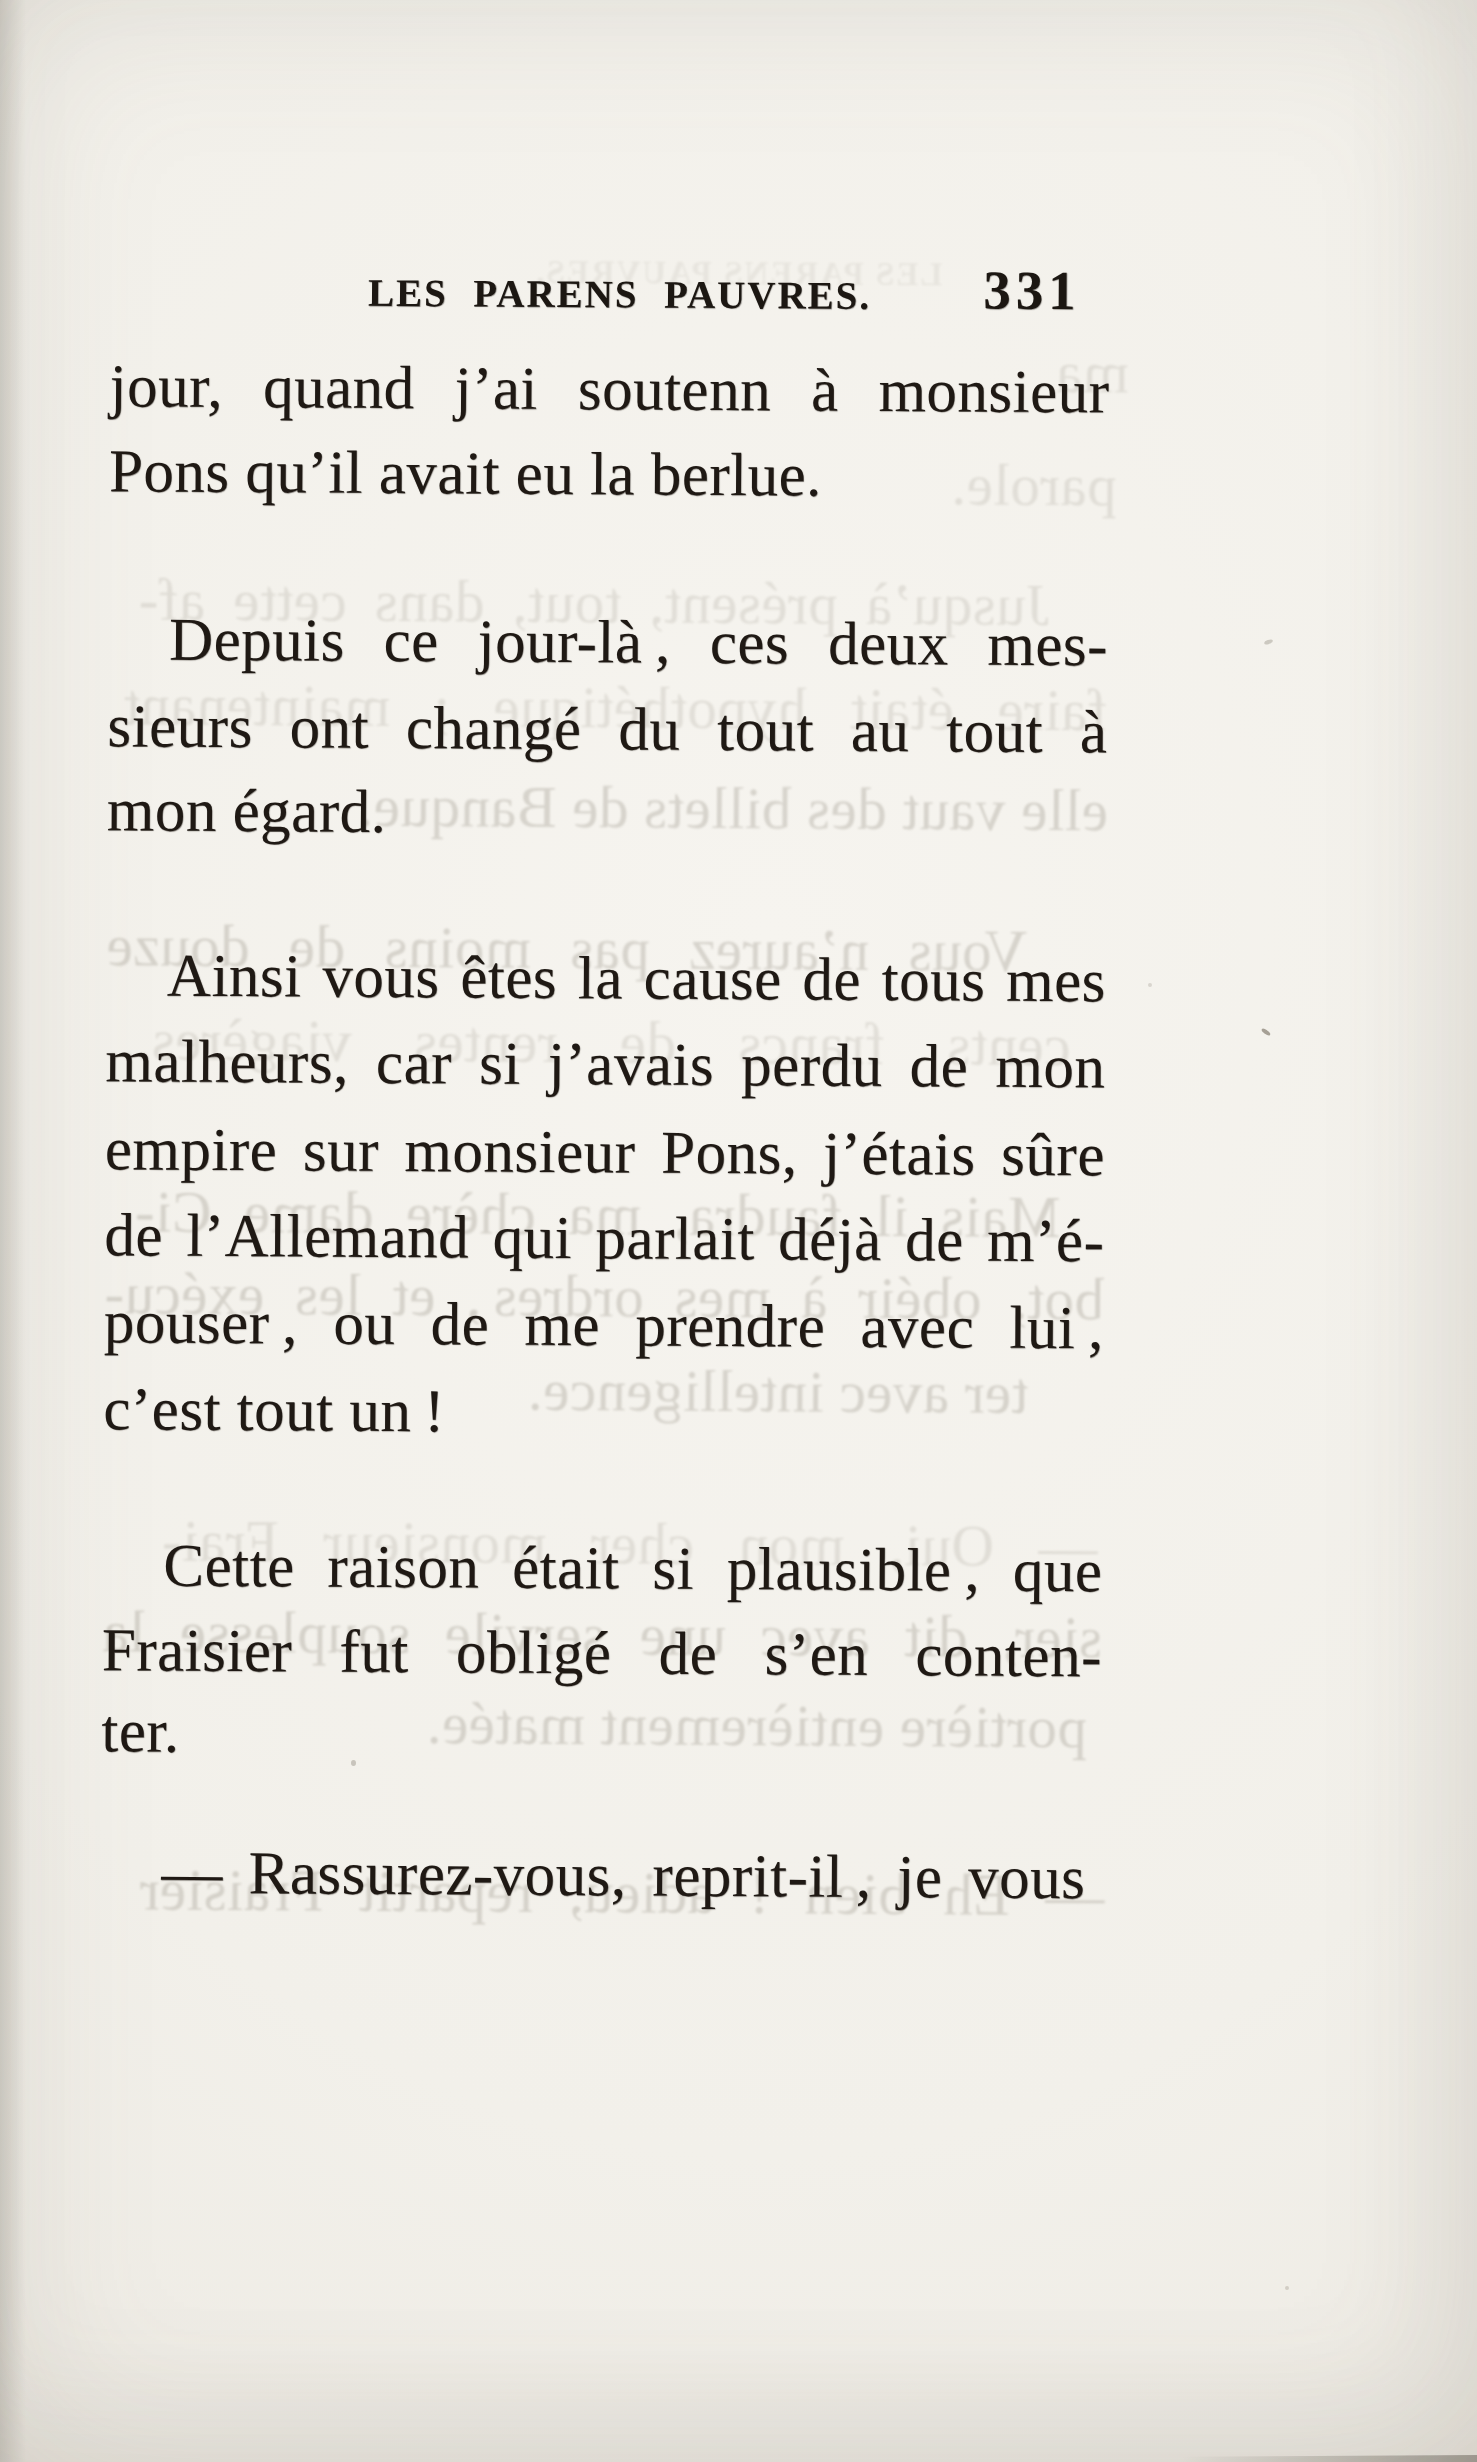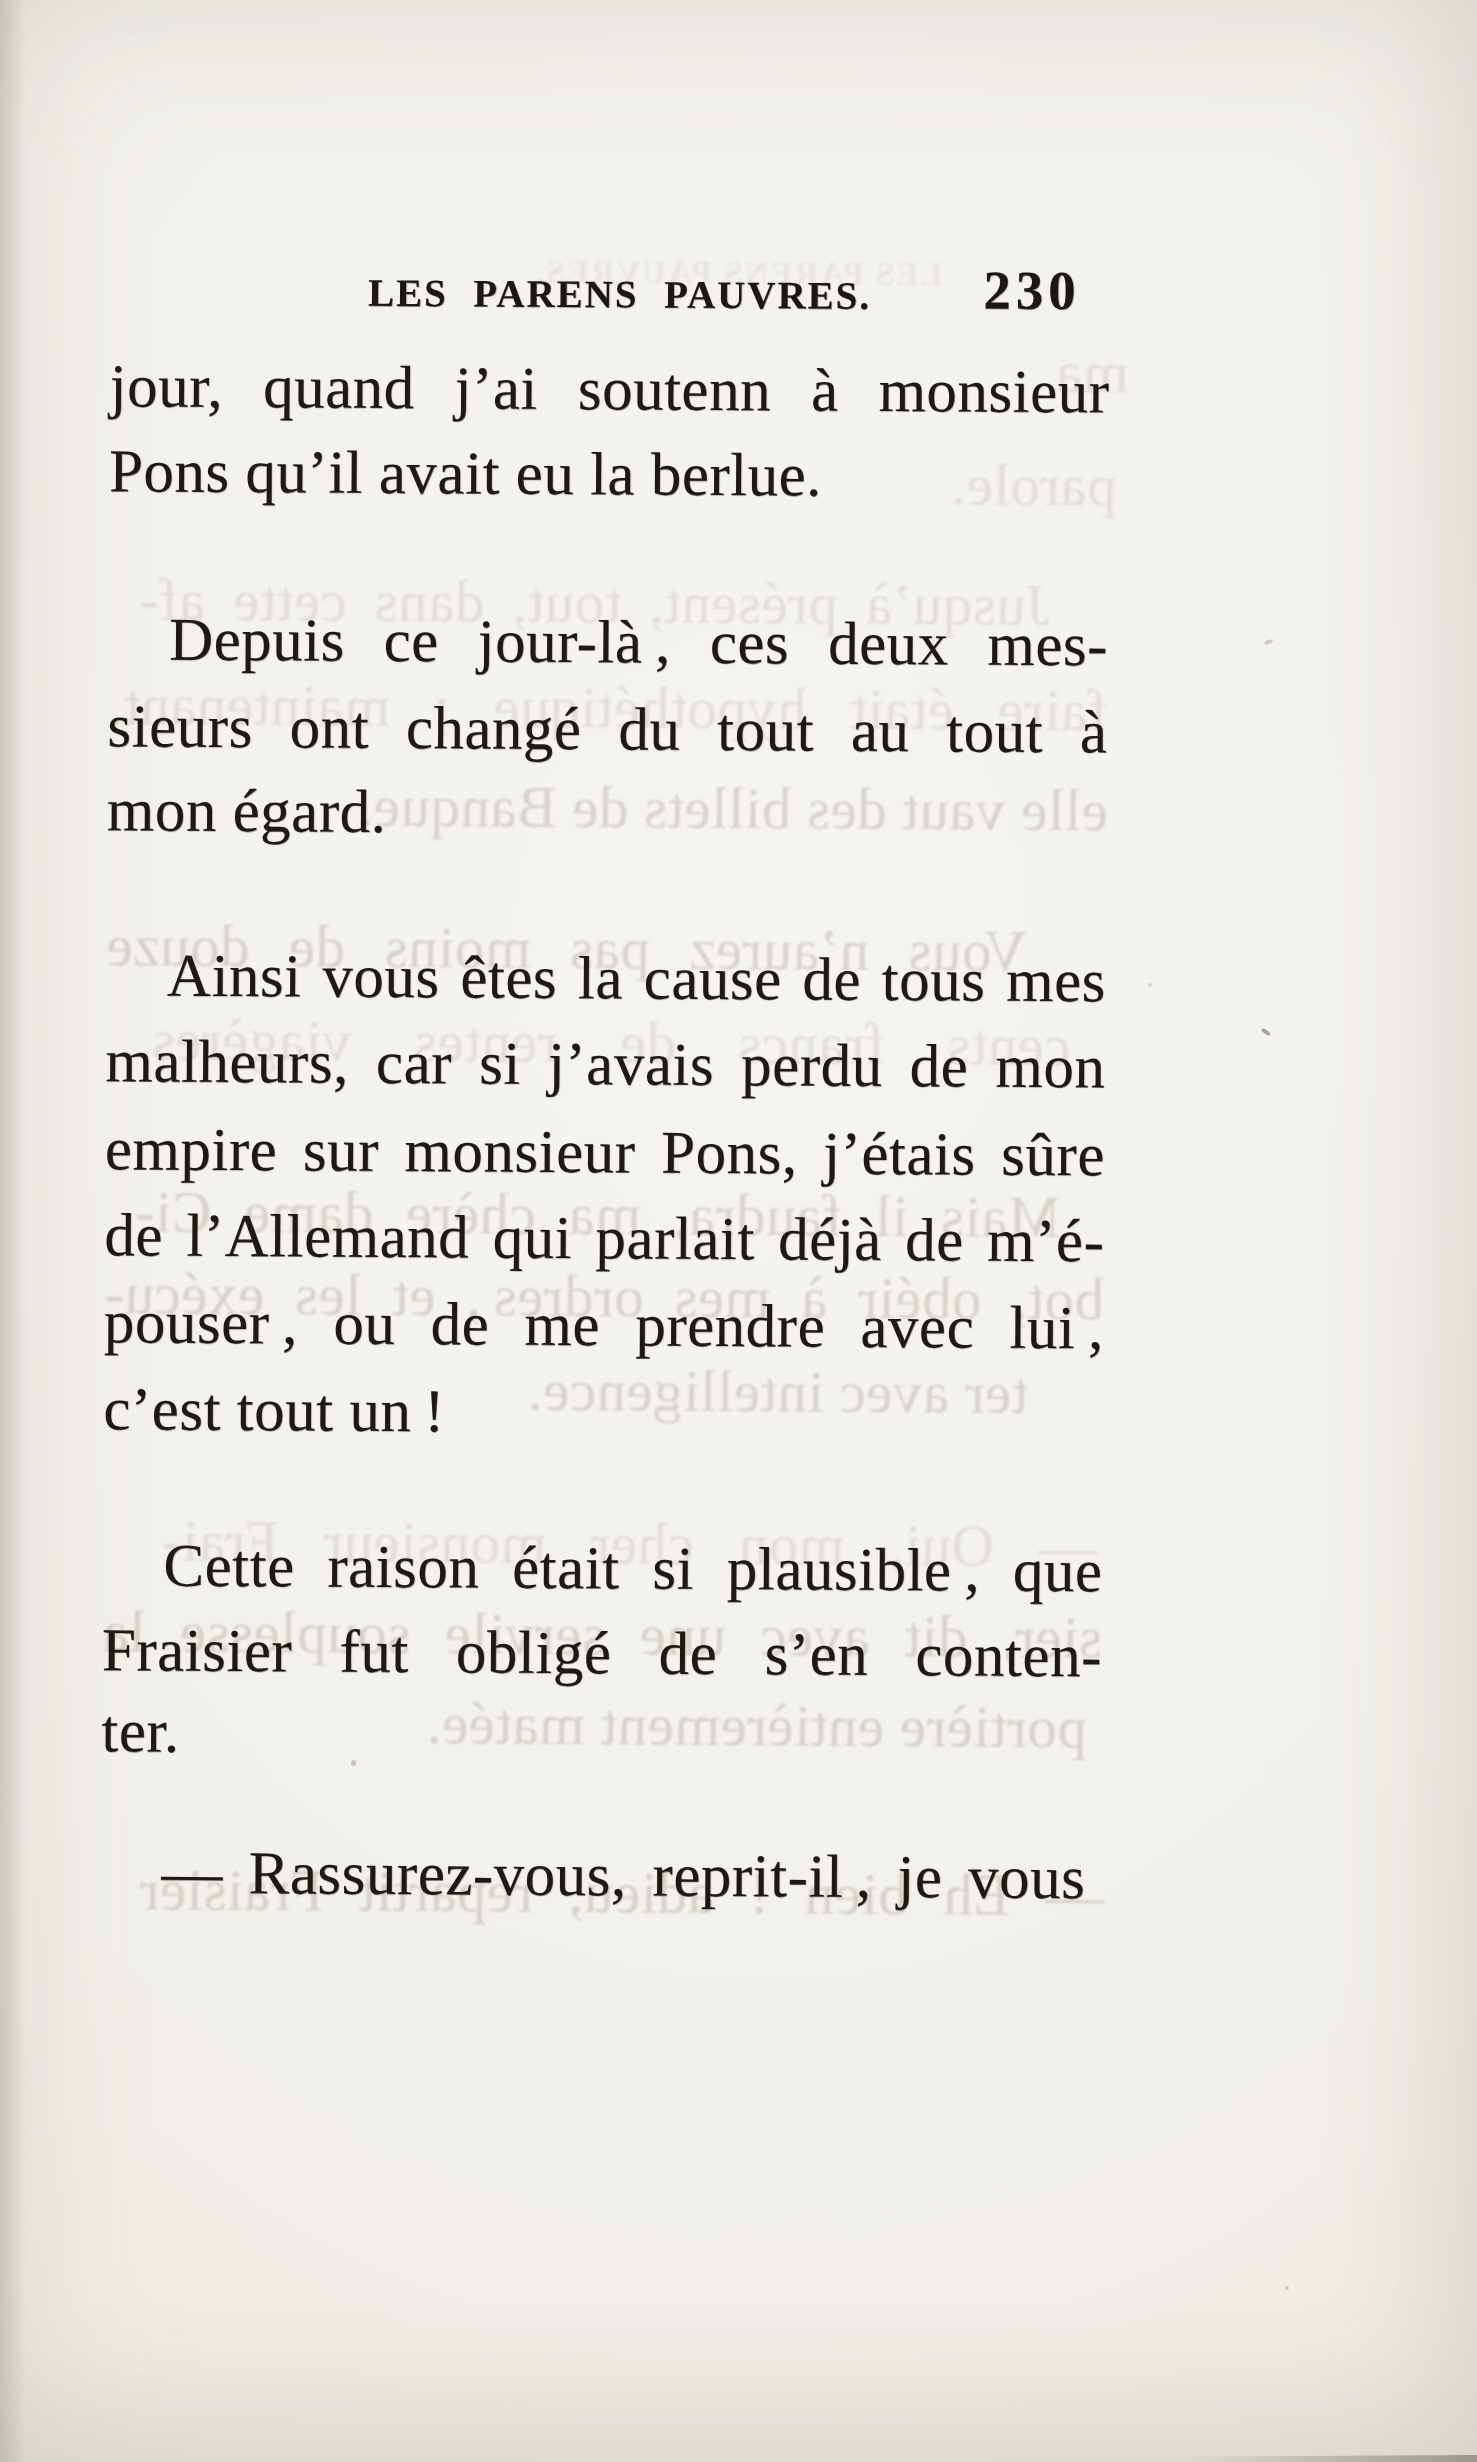--- a/index.html
+++ b/index.html
@@ -62,21 +62,21 @@
     <div class="ghost gj g-strong" style="top:1173px;left:29.6px;width:985px;padding-left:59px;">Mais il faudra, ma chère dame Ci-</div>
     <div class="ghost gj g-strong" style="top:1255px;left:0;">bot, obéir à mes ordres , et les exécu-</div>
     <div class="ghost g-strong" style="top:1349px;left:424px;">ter avec intelligence.</div>
     <div class="ghost gj g-med" style="top:1502px;left:59px;width:936px;">— Oui, mon cher monsieur Frai-</div>
     <div class="ghost gj g-strong" style="top:1593px;left:0;">sier, dit avec une servile souplesse la</div>
     <div class="ghost g-strong" style="top:1683px;left:325px;">portière entièrement matée.</div>
     <div class="ghost gj g-strong" style="top:1851px;left:39px;width:965px;">— Eh bien ! adieu, repartit Fraisier</div>
 
     <div class="headrow">
       <span class="running-header">LES PARENS PAUVRES.</span>
-      <span class="page-number">230</span>
+      <span class="page-number">331</span>
     </div>
 
     <div>
       <div class="line j" style="top:347px;">jour, quand j’ai soutenn à monsieur</div>
       <div class="line l" style="top:432px;">Pons qu’il avait eu la berlue.</div>
     </div>
 
     <div>
       <div class="line j ind" style="top:600px;">Depuis ce jour-là , ces deux mes-</div>
       <div class="line j" style="top:687px;">sieurs ont changé du tout au tout à</div>

